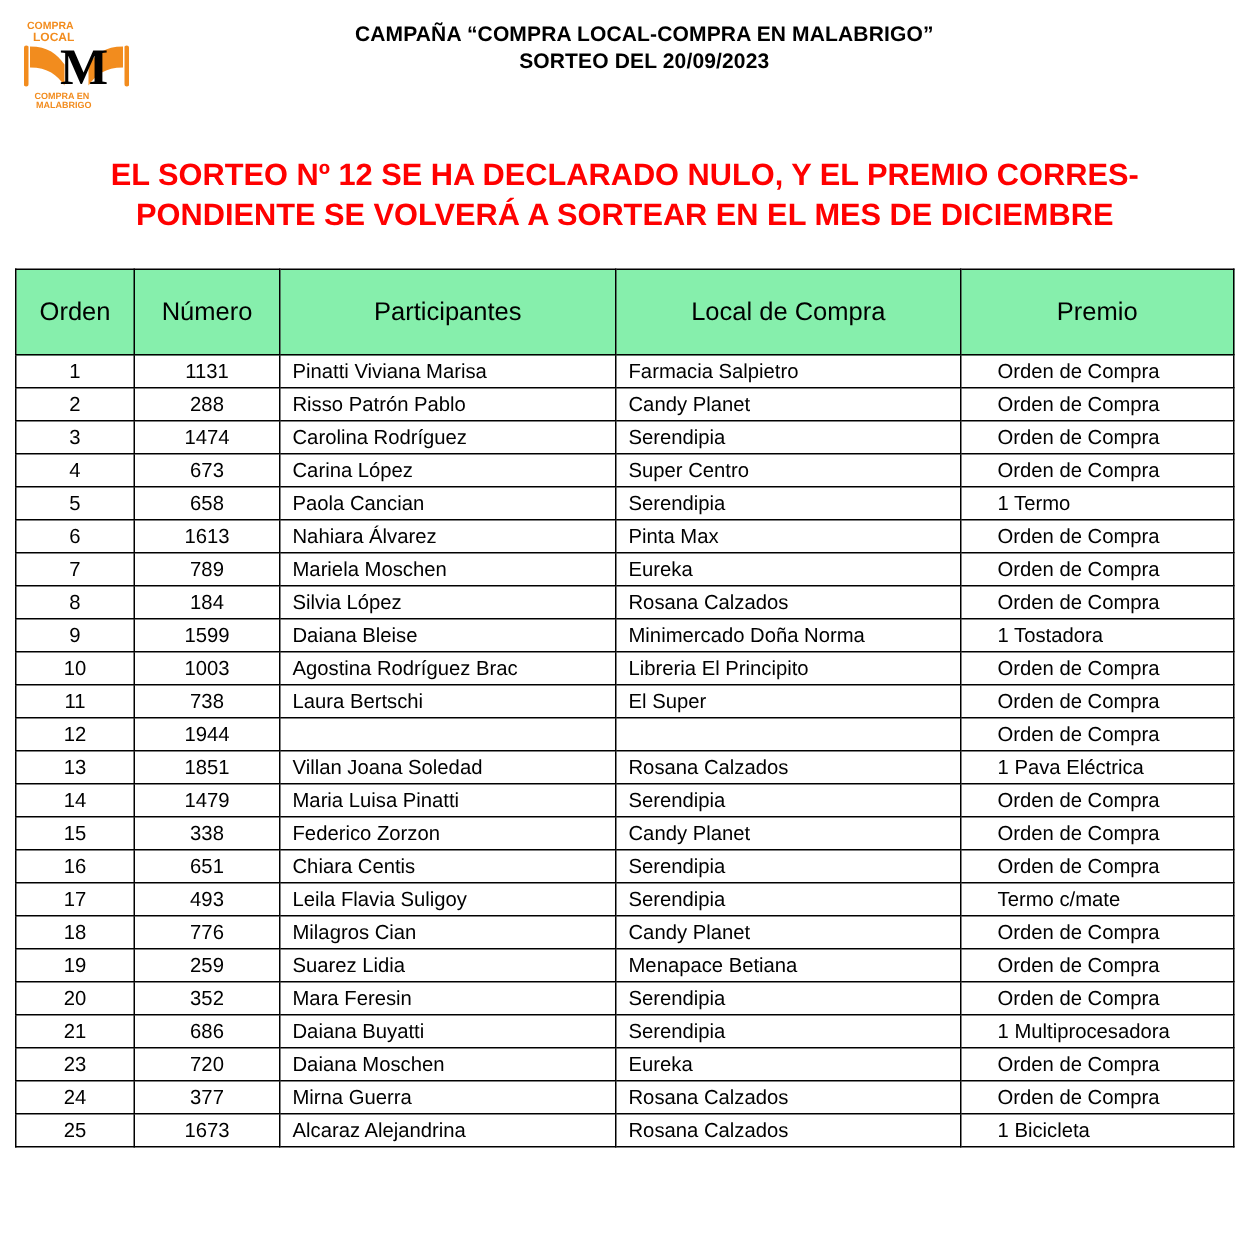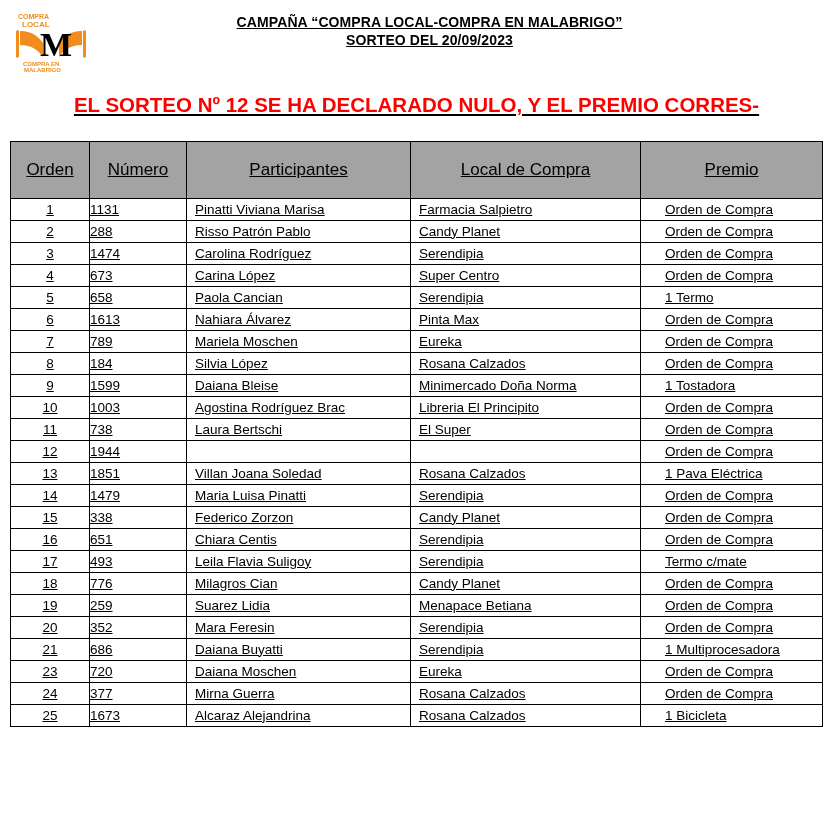--- a/index.html
+++ b/index.html
@@ -12,21 +12,20 @@
     height: 829px;
     font-family: "Liberation Sans", sans-serif;
     color: #000000;
     overflow: hidden;
   }
   .page {
     position: relative;
     width: 833px;
     height: 829px;
     box-sizing: border-box;
-    text-decoration: underline;
   }
 
   
   .header {
     display: flex;
     align-items: flex-start;
     padding: 8px 0 0 0;
   }
   .logo {
     width: 86px;
@@ -51,49 +50,49 @@
     line-height: 1.25;
     white-space: nowrap;
   }
 
   .notice {
     text-align: center;
     color: #ff0000;
     font-weight: bold;
     font-size: 20.5px;
     line-height: 1.3;
-    margin-top: 20px;
+    margin-top: 32px;
     padding: 0 14px;
   }
 
   
   .table-wrap {
     margin: 22px 10px 0 10px;
   }
   table {
     border-collapse: collapse;
     width: 813px;
     table-layout: fixed;
   }
   th, td {
     border: 1px solid #000000;
     font-size: 13.5px;
     height: 21px;
     padding: 0 0 0 0;
     vertical-align: middle;
   }
   thead th {
-    background: #a3a3a3;
+    background: #86efac;
     font-weight: normal;
     font-size: 17px;
     height: 56px;
     text-align: center;
   }
   tbody td.c-orden { text-align: center; width: 78px; }
-  tbody td.c-numero { width: 96px; }
+  tbody td.c-numero { text-align: center; width: 96px; }
   tbody td.c-part { text-align: left; padding-left: 8px; width: 223px; }
   tbody td.c-local { text-align: left; padding-left: 8px; width: 229px; }
   tbody td.c-premio { text-align: left; padding-left: 24px; }
 
   thead th.c-orden { width: 78px; }
   thead th.c-numero { width: 96px; }
   thead th.c-part { width: 223px; }
   thead th.c-local { width: 229px; }
 </style>
 </head>
@@ -118,20 +117,21 @@
     </div>
 
     <div class="title-block">
       <div class="title-line">CAMPAÑA “COMPRA LOCAL-COMPRA EN MALABRIGO”</div>
       <div class="title-line">SORTEO DEL 20/09/2023</div>
     </div>
   </div>
 
   <div class="notice">
     <div>EL SORTEO Nº 12 SE HA DECLARADO NULO, Y EL PREMIO CORRES-</div>
+    <div>PONDIENTE SE VOLVERÁ A SORTEAR EN EL MES DE DICIEMBRE</div>
   </div>
 
   <div class="table-wrap">
     <table>
       <thead>
         <tr>
           <th class="c-orden">Orden</th>
           <th class="c-numero">Número</th>
           <th class="c-part">Participantes</th>
           <th class="c-local">Local de Compra</th>

